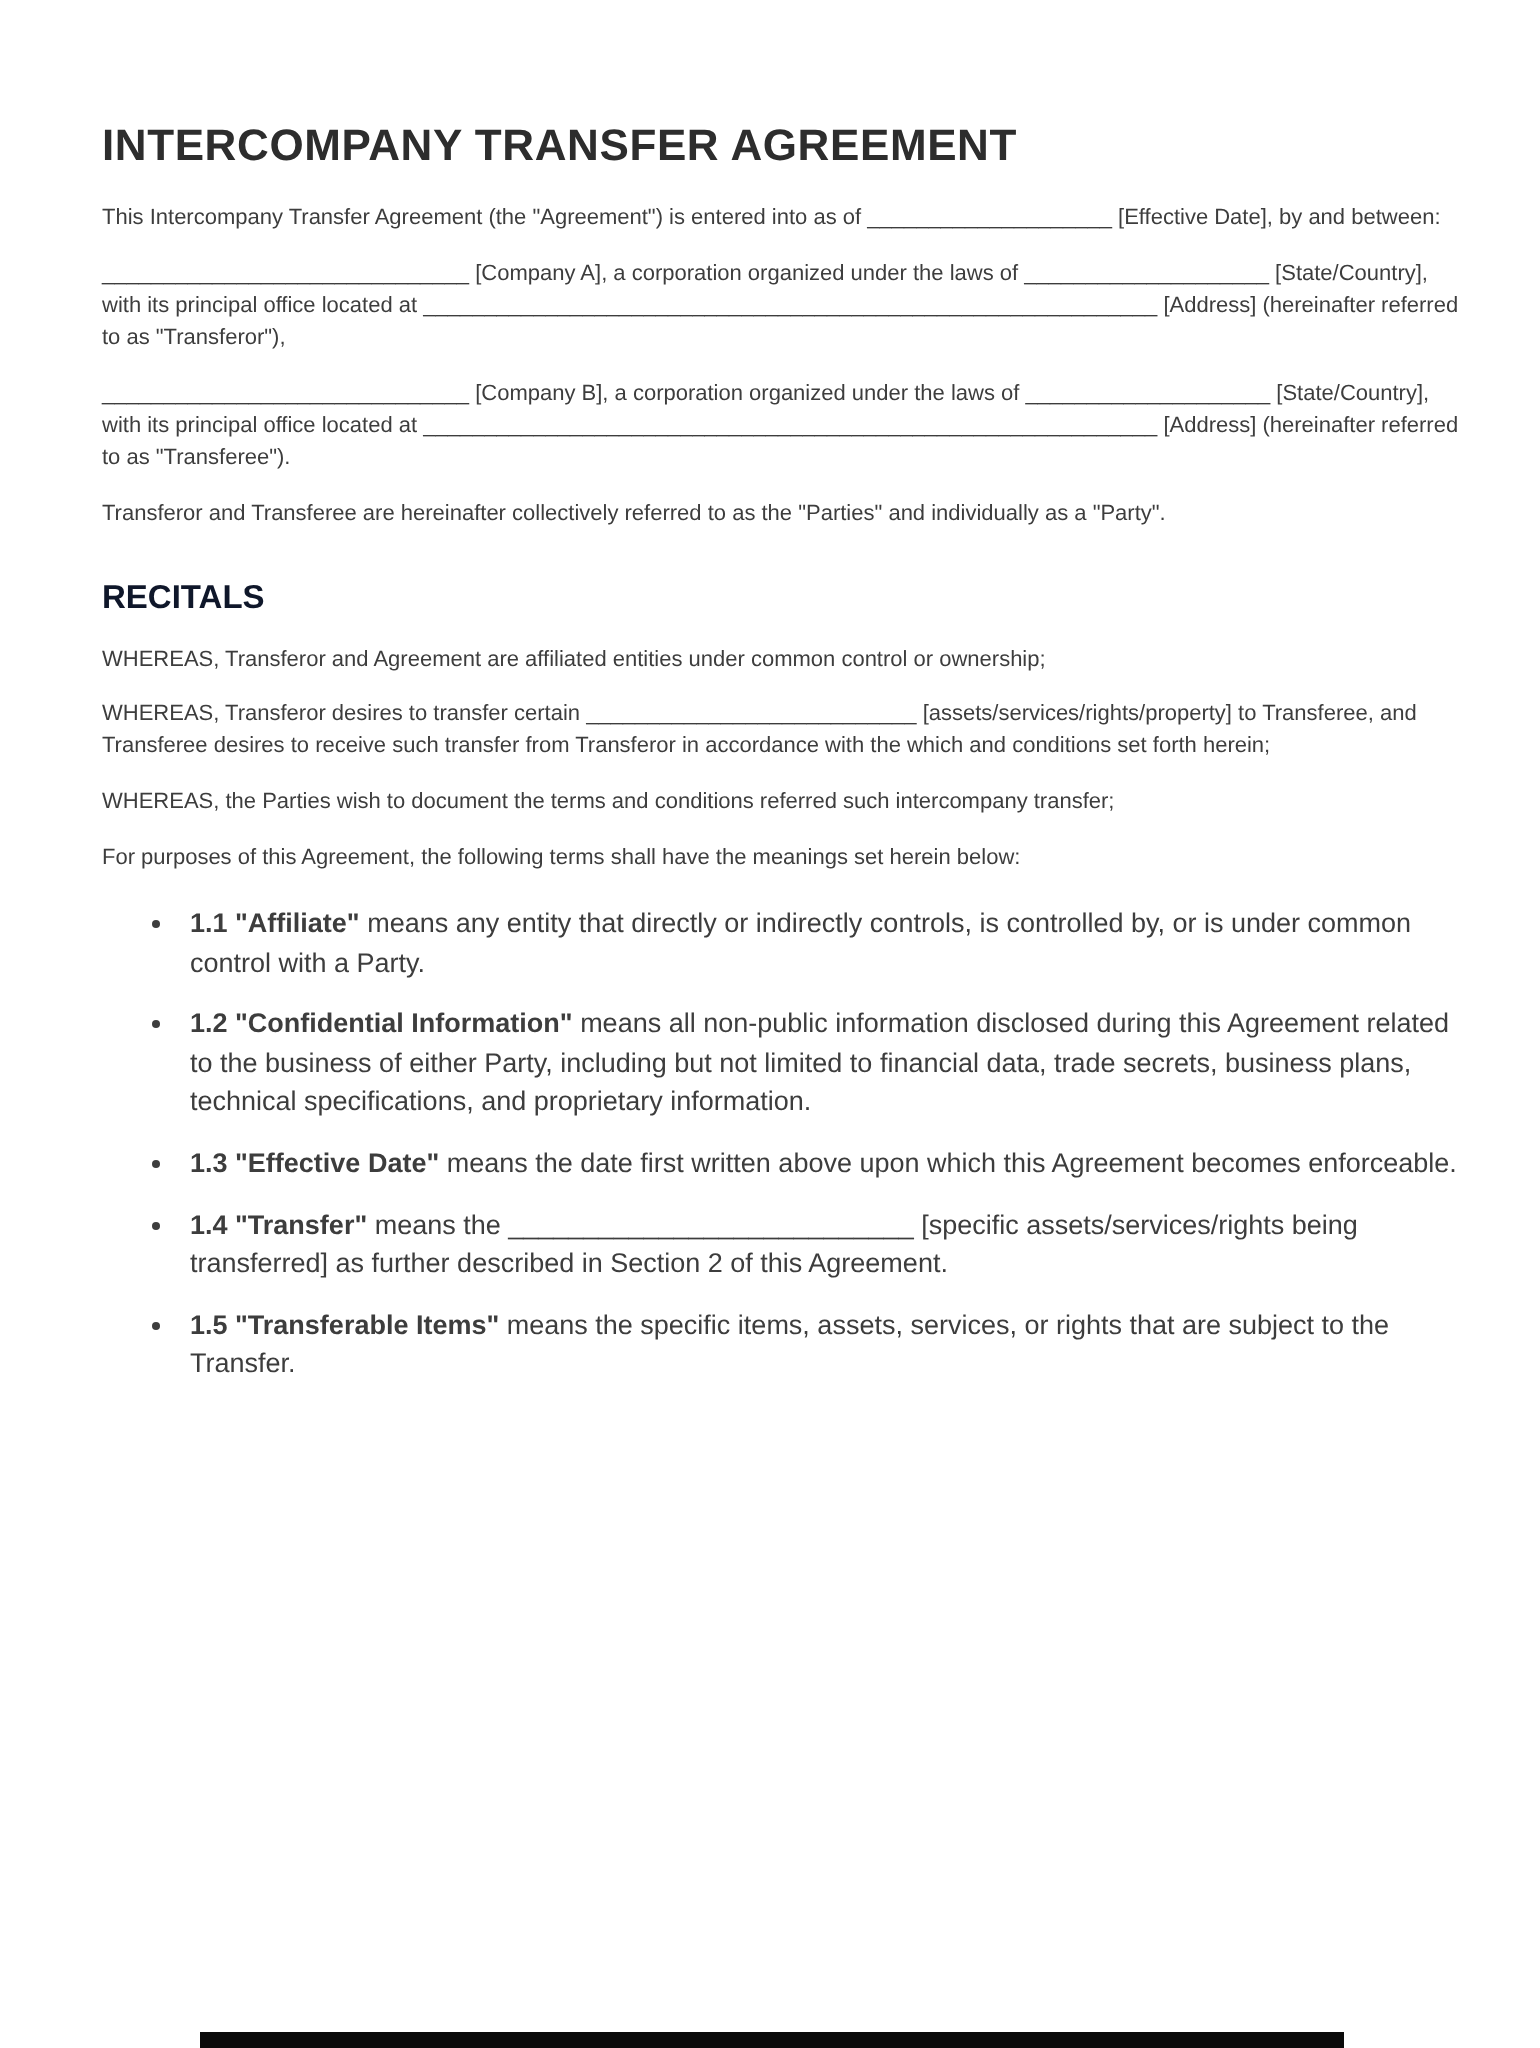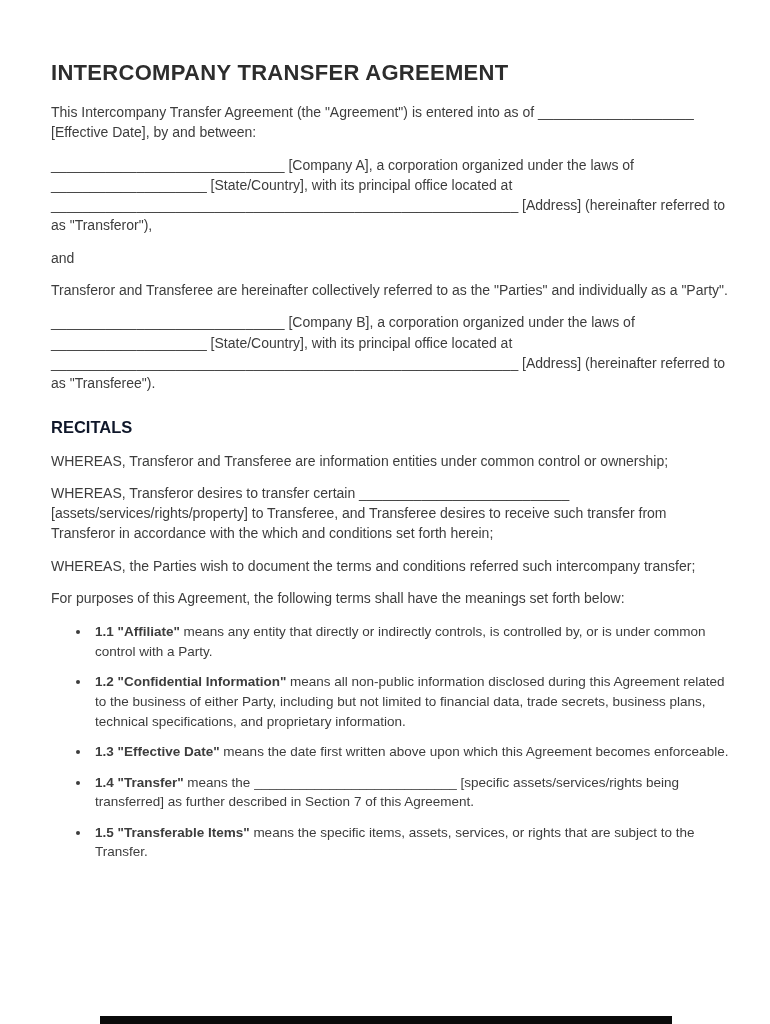--- a/index.html
+++ b/index.html
@@ -17,21 +17,21 @@
     padding: 60px 40px 0 51px;
   }
   h1.doc-title {
     font-size: 22px;
     font-weight: bold;
     color: #2d2d2d;
     margin: 0 0 16px 0;
     letter-spacing: 0.3px;
   }
   p.body-text {
-    font-size: 14px;
+    font-size: 11px;
     line-height: 1.45;
     margin: 0 0 12px 0;
     overflow-wrap: break-word;
     word-break: break-word;
   }
   h2.section-heading {
     font-size: 16.5px;
     font-weight: bold;
     color: #0f172a;
     margin: 24px 0 14px 0;
@@ -62,45 +62,44 @@
 </style>
 </head>
 <body>
 
 <div class="page">
 
   <h1 class="doc-title">INTERCOMPANY TRANSFER AGREEMENT</h1>
 
   <p class="body-text">This Intercompany Transfer Agreement (the "Agreement") is entered into as of ____________________ [Effective Date], by and between:</p>
   <p class="body-text">______________________________ [Company A], a corporation organized under the laws of ____________________ [State/Country], with its principal office located at ____________________________________________________________ [Address] (hereinafter referred to as "Transferor"),</p>
-  <p class="body-text">and</p>
+  <p class="body-text">______________________________ [Company B], a corporation organized under the laws of ____________________ [State/Country], with its principal office located at ____________________________________________________________ [Address] (hereinafter referred to as "Transferee").</p>
   <p class="body-text">Transferor and Transferee are hereinafter collectively referred to as the "Parties" and individually as a "Party".</p>
-  <p class="body-text">______________________________ [Company B], a corporation organized under the laws of ____________________ [State/Country], with its principal office located at ____________________________________________________________ [Address] (hereinafter referred to as "Transferee").</p>
 
   <h2 class="section-heading">RECITALS</h2>
 
-  <p class="body-text">WHEREAS, Transferor and Transferee are information entities under common control or ownership;</p>
+  <p class="body-text">WHEREAS, Transferor and Agreement are affiliated entities under common control or ownership;</p>
   <p class="body-text">WHEREAS, Transferor desires to transfer certain ___________________________ [assets/services/rights/property] to Transferee, and Transferee desires to receive such transfer from Transferor in accordance with the which and conditions set forth herein;</p>
   <p class="body-text">WHEREAS, the Parties wish to document the terms and conditions referred such intercompany transfer;</p>
 
 
-  <p class="body-text">For purposes of this Agreement, the following terms shall have the meanings set forth below:</p>
+  <p class="body-text">For purposes of this Agreement, the following terms shall have the meanings set herein below:</p>
 
   <ul class="definitions-list">
     <li>
       <span class="term">1.1 "Affiliate"</span><span> means any entity that directly or indirectly controls, is controlled by, or is under common control with a Party.</span>
     </li>
     <li>
       <span class="term">1.2 "Confidential Information"</span><span> means all non-public information disclosed during this Agreement related to the business of either Party, including but not limited to financial data, trade secrets, business plans, technical specifications, and proprietary information.</span>
     </li>
     <li>
       <span class="term">1.3 "Effective Date"</span><span> means the date first written above upon which this Agreement becomes enforceable.</span>
     </li>
     <li>
-      <span class="term">1.4 "Transfer"</span><span> means the ___________________________ [specific assets/services/rights being transferred] as further described in Section 7 of this Agreement.</span>
+      <span class="term">1.4 "Transfer"</span><span> means the ___________________________ [specific assets/services/rights being transferred] as further described in Section 2 of this Agreement.</span>
     </li>
     <li>
       <span class="term">1.5 "Transferable Items"</span><span> means the specific items, assets, services, or rights that are subject to the Transfer.</span>
     </li>
   </ul>
 
 </div>
 
 <div class="bottom-bar"></div>
 

